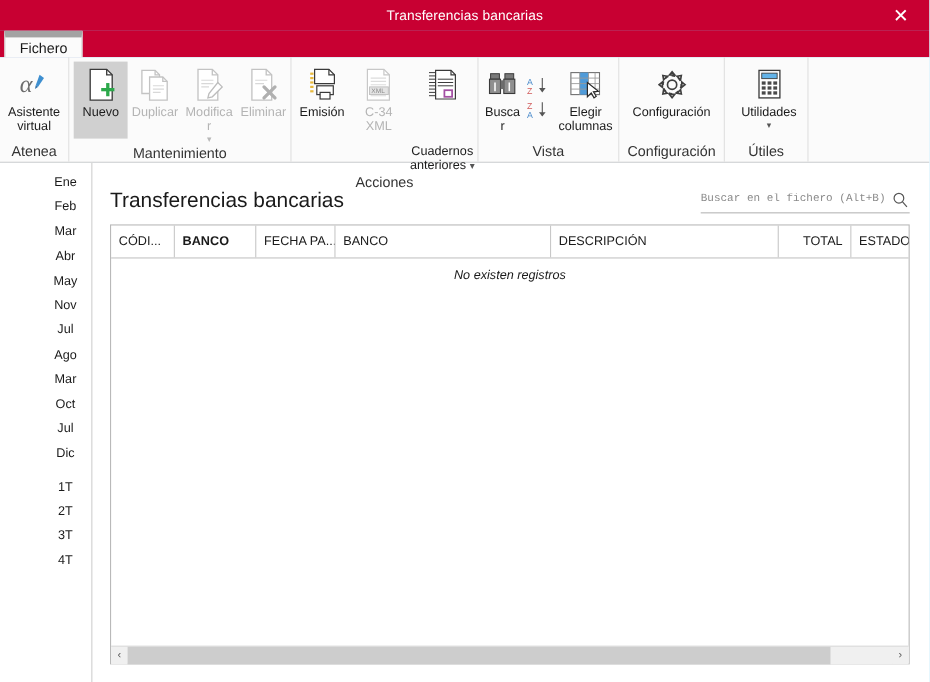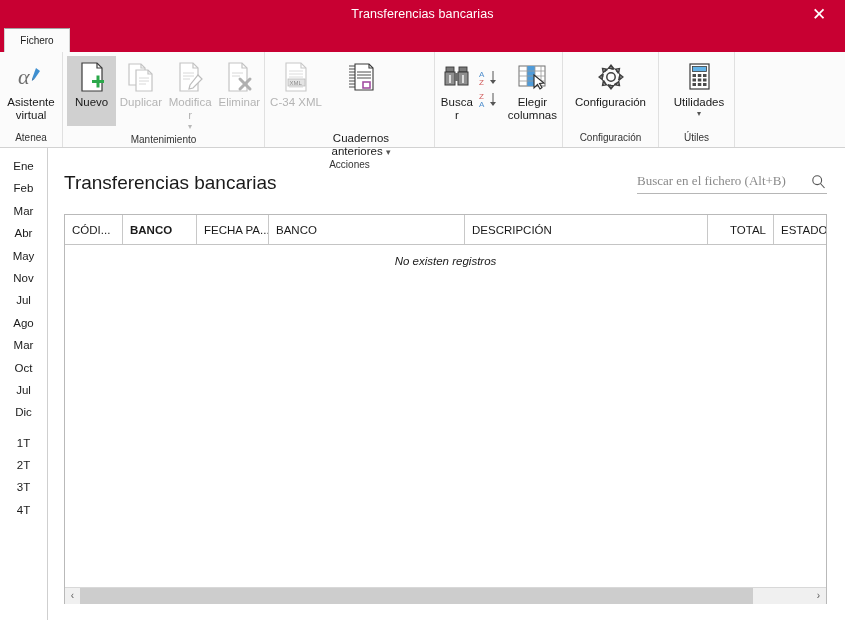--- a/index.html
+++ b/index.html
@@ -26,34 +26,34 @@
   }
 
   
   .tabstrip {
     height:24px; background:#C80032; flex:0 0 24px; position:relative;
     display:flex; align-items:flex-end; padding-left:4px;
   }
   .tab {
     background:#fbfbfb; height:24px; min-width:66px; padding:0 13px;
     display:flex; align-items:center; justify-content:center;
-    font-size:10px; color:#1a1a1a; cursor:pointer;
-    border-left:1px solid #d4d4d4; border-right:1px solid #d4d4d4; border-top:1px solid #a3a3a3;
+    font-size:13px; color:#1a1a1a; cursor:pointer;
+    border-left:1px solid #d4d4d4; border-right:1px solid #d4d4d4; border-top:6px solid #a3a3a3;
   }
 
   
   .ribbon {
     flex:0 0 96px; height:96px; background:#fbfbfb;
     border-bottom:1px solid #d2d2d2;
     display:flex; align-items:stretch; position:relative;
   }
   .rgroup { display:flex; flex-direction:column; position:relative; }
   .rgroup-items { flex:1; display:flex; align-items:flex-start; padding-top:4px; }
   .rgroup-label {
-    height:20px; font-size:10px; color:#333; text-align:center;
+    height:20px; font-size:13px; color:#333; text-align:center;
     display:flex; align-items:center; justify-content:center;
   }
   .rgroup + .rgroup { border-left:1px solid #e0e0e0; }
 
   .rbtn {
     width:58px; min-height:70px; display:flex; flex-direction:column;
     align-items:center; justify-content:flex-start; padding:4px 2px 0 2px;
     cursor:pointer; text-align:center;
   }
   .rbtn.wide { width:66px; }
@@ -63,48 +63,48 @@
   .rbtn .glyph { height:34px; display:flex; align-items:center; justify-content:center; }
   .rbtn .lbl {
     font-size:11.5px; line-height:13px; color:#1a1a1a; margin-top:2px;
     word-break:break-word; max-width:100%;
   }
   .rbtn.disabled .lbl { color:#b4b4b4; }
   .caret { font-size:8px; color:#555; line-height:8px; margin-top:1px; }
   .caret.dis { color:#b8b8b8; }
 
   
-  .bodyarea { flex:1; display:flex; min-height:0; background:#fff; }
+  .bodyarea { flex:1; display:flex; min-height:0; background:#fff;padding-left:36px; }
 
   .sidebar {
     width:48px; flex:0 0 48px; border-right:1px solid #cfcfcf;
     background:#fff; padding-top:7px; display:flex; flex-direction:column;
     align-items:center; font-size:11.5px; color:#1a1a1a;
   }
   .side-item { height:22.4px; line-height:22.4px; cursor:pointer; width:100%; text-align:center; }
   .side-gap { height:8px; }
 
   .content { flex:1; min-width:0; padding:10px 18px 0 16px; display:flex; flex-direction:column; }
 
   .content-head { display:flex; align-items:flex-end; height:36px; }
   .page-title { font-size:19px; font-weight:400; color:#1a1a1a; line-height:22px; }
   .search-wrap {
     margin-left:auto; width:190px; border-bottom:1px solid #b6b6b6;
     display:flex; align-items:center; padding-bottom:4px;
   }
   .search-input {
     flex:1; border:none; outline:none; background:transparent;
-    font-family:Liberation Serif, serif; font-size:13px; color:#555;
+    font-family:Liberation Mono, monospace; font-size:10px; color:#555;
   }
   .search-input::placeholder { color:#8a8a8a; }
   .search-icon { width:18px; display:flex; align-items:center; justify-content:center; cursor:pointer; }
 
   
   .grid {
-    margin-top:20px; flex:1; min-height:0;
+    margin-top:10px; flex:1; min-height:0;
     border:1px solid #b9b9b9; background:#fff;
     display:flex; flex-direction:column;
   }
   .grid-head { display:flex; height:30px; border-bottom:1px solid #c4c4c4; flex:0 0 30px; }
   .gh {
     display:flex; align-items:center; font-size:11.5px; color:#1a1a1a;
     padding:0 7px; border-right:1px solid #c8c8c8; overflow:hidden;
     white-space:nowrap; cursor:pointer;
   }
   .gh:last-child { border-right:none; }
@@ -226,20 +226,38 @@
             </svg>
           </div>
           <div class="lbl">Eliminar</div>
         </div>
       </div>
       <div class="rgroup-label">Mantenimiento</div>
     </div>
 
     <div class="rgroup" style="width:170px;">
       <div class="rgroup-items" style="padding-left:2px;">
+        <div class="rbtn">
+          <div class="glyph">
+            <svg width="30" height="32" viewBox="0 0 30 32">
+              <path d="M8 2 H21 L26 7 V15 H8 Z" fill="#fff" stroke="#3a3a3a" stroke-width="1.1"></path>
+              <path d="M21 2 L21 7 L26 7" fill="none" stroke="#3a3a3a" stroke-width="1.1"></path>
+              <g fill="#E8B93B">
+                  <rect x="4" y="5" width="3" height="2"></rect>
+                  <rect x="4" y="9" width="3" height="2"></rect>
+                  <rect x="4" y="13" width="3" height="2"></rect>
+                  <rect x="4" y="17" width="3" height="2"></rect>
+                  <rect x="4" y="21" width="3" height="2"></rect>
+                </g>
+              <rect x="10" y="17" width="15" height="8" fill="#fff" stroke="#3a3a3a" stroke-width="1.1"></rect>
+              <rect x="13" y="23" width="9" height="6" fill="#fff" stroke="#3a3a3a" stroke-width="1.1"></rect>
+            </svg>
+          </div>
+          <div class="lbl">Emisión</div>
+        </div>
 
         <div class="rbtn disabled">
           <div class="glyph">
             <svg width="30" height="32" viewBox="0 0 30 32">
               <path d="M5 2 H20 L25 7 V30 H5 Z" fill="#fff" stroke="#c8c8c8" stroke-width="1.1"></path>
               <path d="M20 2 L20 7 L25 7" fill="none" stroke="#c8c8c8" stroke-width="1.1"></path>
               <g stroke="#dcdcdc" stroke-width="1">
                   <line x1="8" y1="10" x2="22" y2="10"></line>
                   <line x1="8" y1="13" x2="22" y2="13"></line>
                   <line x1="8" y1="16" x2="22" y2="16"></line>
@@ -326,20 +344,21 @@
                 <line x1="11" y1="4" x2="11" y2="24"></line>
                   <line x1="19" y1="4" x2="19" y2="24"></line>
                   <line x1="25" y1="4" x2="25" y2="24"></line>
               </g>
               <path d="M18 13 L18 26 L21.5 22.5 L24 27 L26 25.5 L23.5 21.5 L28 21 Z" fill="#fff" stroke="#2b2b2b" stroke-width="1.1"></path>
             </svg>
           </div>
           <div class="lbl">Elegir columnas</div>
         </div>
       </div>
+      <div class="rgroup-label">Vista</div>
     </div>
 
     <div class="rgroup" style="width:96px;">
       <div class="rgroup-items" style="justify-content:center;">
         <div class="rbtn" style="width:90px;">
           <div class="glyph">
             <svg width="30" height="30" viewBox="0 0 30 30">
               <g fill="none" stroke="#3f3f3f" stroke-width="1.5">
                 <circle cx="15" cy="15" r="4.2"></circle>
                 <path d="M15 3.2 L17.4 6.2 L12.6 6.2 Z"></path>

